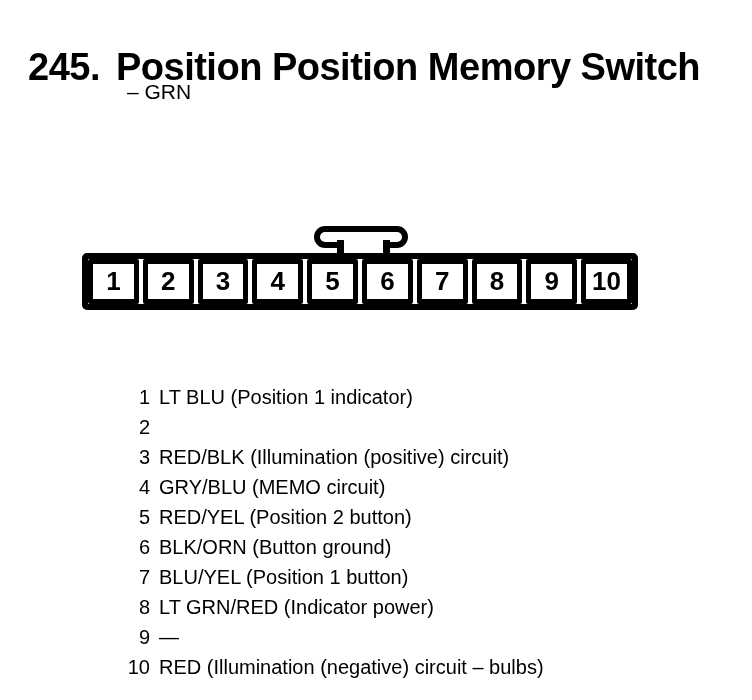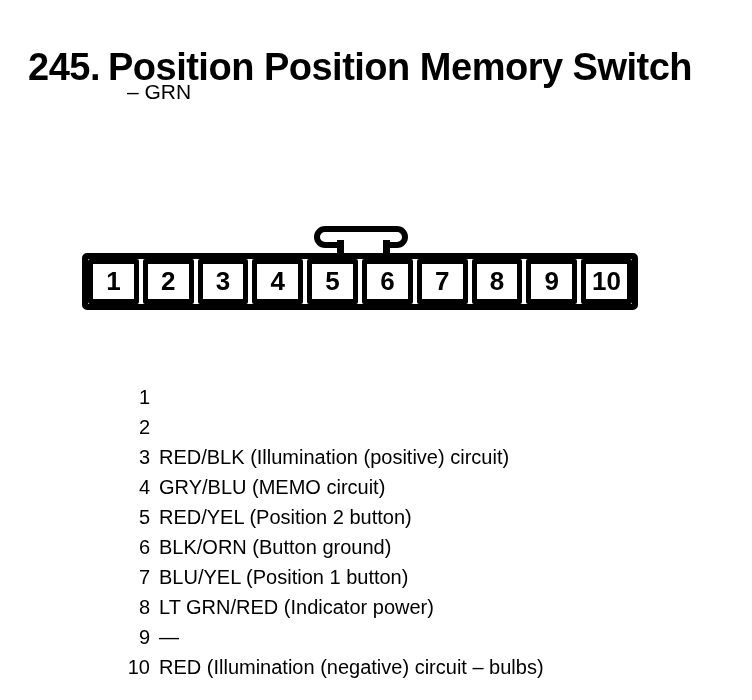--- a/index.html
+++ b/index.html
@@ -22,21 +22,21 @@
     left: 28px;
     top: 22px;
     font-size: 38px;
     font-weight: bold;
     letter-spacing: -0.5px;
     white-space: nowrap;
     line-height: 1.1;
   }
   .title .num {
     display: inline-block;
-    margin-right: 8px;
+    margin-right: 16px;
   }
 
   
   .notes {
     position: absolute;
     left: 127px;
     top: 77px;
     font-size: 21px;
     line-height: 29px;
     white-space: nowrap;
@@ -147,20 +147,21 @@
     <div class="pin-cell">7</div>
     <div class="pin-cell">8</div>
     <div class="pin-cell">9</div>
     <div class="pin-cell">10</div>
   </div>
 </div>
 
 <div class="pin-list">
   <div class="pin-row">
     <span class="pin-num">1</span>
+    <span class="pin-desc">LT BLU (Position 1 indicator)</span>
   </div>
   <div class="pin-row">
     <span class="pin-num">2</span>
   </div>
   <div class="pin-row">
     <span class="pin-num">3</span>
     <span class="pin-desc">RED/BLK (Illumination (positive) circuit)</span>
   </div>
   <div class="pin-row">
     <span class="pin-num">4</span>

